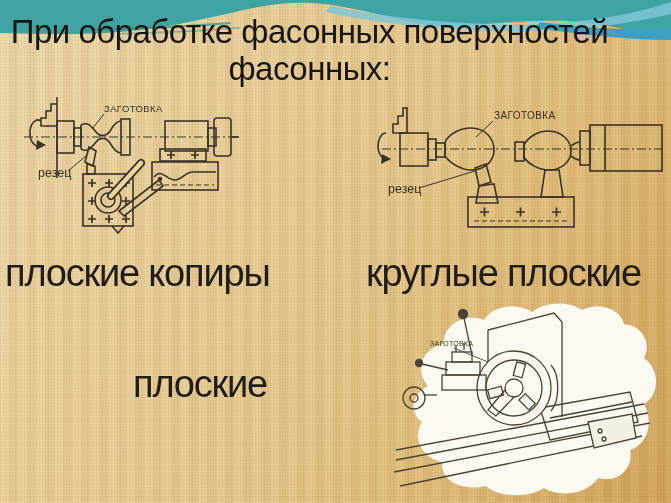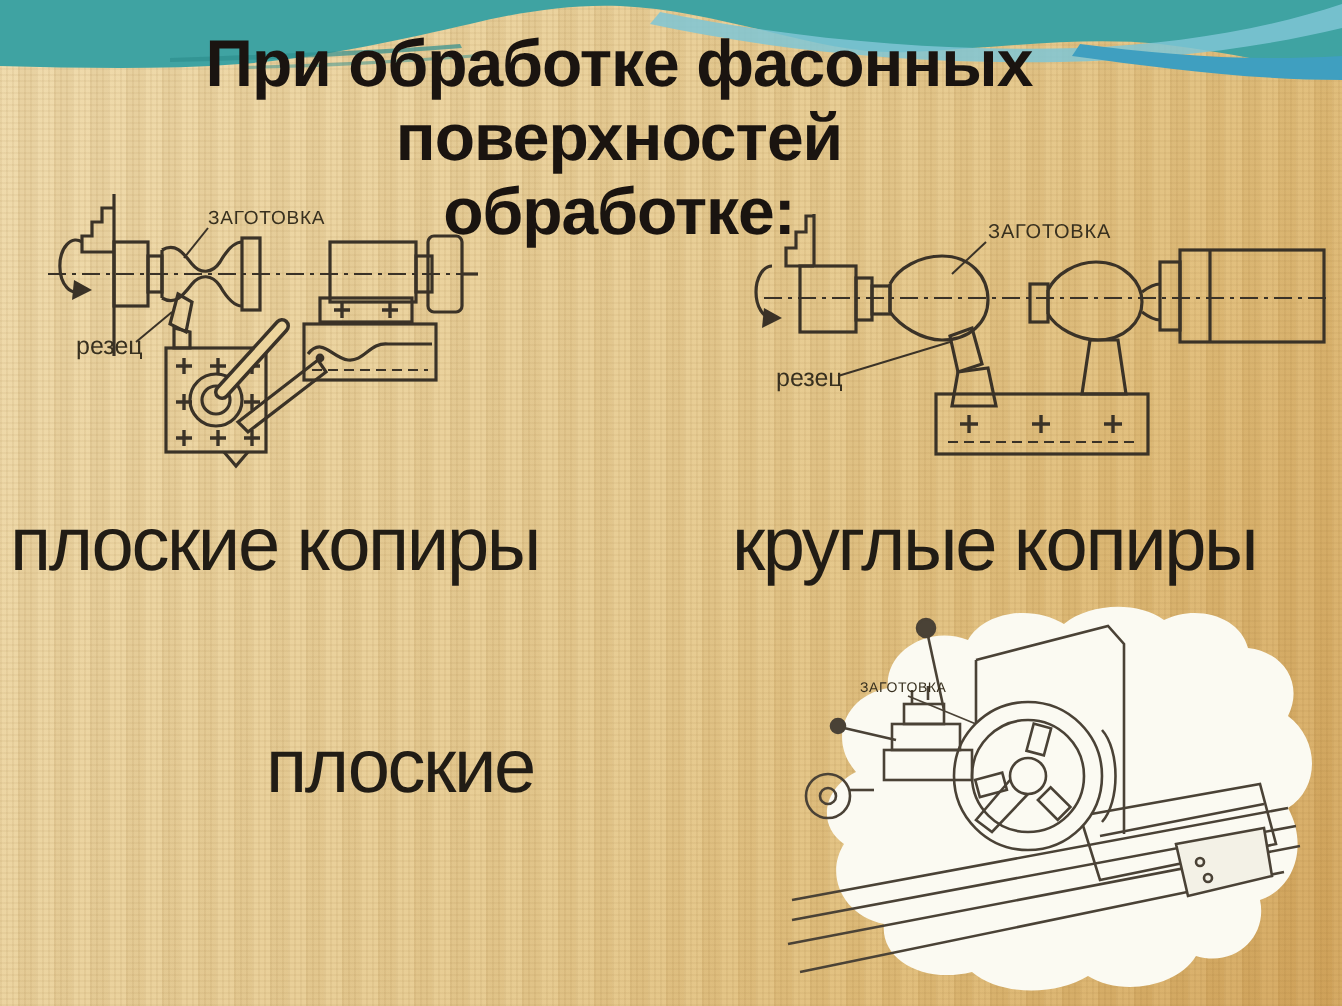--- a/index.html
+++ b/index.html
@@ -8,21 +8,21 @@
     background:
       repeating-linear-gradient(90deg, rgba(133,92,33,0.07) 0 1px, transparent 1px 3px),
       repeating-linear-gradient(0deg, rgba(133,92,33,0.06) 0 1px, transparent 1px 3px),
       repeating-linear-gradient(90deg, rgba(255,248,225,0.05) 0 9px, rgba(120,80,25,0.05) 9px 18px),
       linear-gradient(115deg, #efdaab 0%, #ead19b 30%, #e6c98d 55%, #e0bc78 75%, #d3a55c 100%);
     font-family:"Liberation Sans", sans-serif;
   }
   .header-wave { position:absolute; top:0; left:0; display:block; }
   .title {
     position:absolute; top:14px; left:0; width:619px; text-align:center;
-    font-size:33px; font-weight:bold; color:#1a1410; line-height:1.12; letter-spacing:-0.5px;
+    font-size:33px; font-weight:normal; color:#1a1410; line-height:1.12; letter-spacing:-0.5px;
   }
   .method-label { position:absolute; font-size:38px; color:#211c15; letter-spacing:-1.2px; white-space:nowrap;text-align:center; }
   #label-flat  { left:5px;  top:252px; }
   #label-round { left:366px; top:252px; }
   .ruler-label {
     position:absolute; left:30px; top:363px; width:340px; text-align:center;
     font-size:38px; color:#211c15; letter-spacing:-1.2px; line-height:1.14;
   }
   .diagram { position:absolute; }
   #diagram-flat  { left:8px;   top:92px;  }
@@ -38,21 +38,21 @@
   <svg class="header-wave" width="671" height="64" viewBox="0 0 671 64">
     <path fill="#3fa3a2" d="M0,0 H671 V36 C640,33 615,26 580,22 C540,18 500,24 455,26 C430,27 410,22 385,16 C360,10 335,4 310,3 C285,2 260,6 235,12 C200,20 160,29 120,32 C80,35 40,34 0,33 Z"></path>
     <path fill="#7fc6d5" opacity="0.85" d="M330,6 C400,20 470,26 540,24 C590,22 635,14 671,2 L671,14 C630,24 580,30 530,31 C460,32 390,26 325,12 Z"></path>
     <path fill="#3f9fc0" d="M540,22 C580,27 620,31 671,28 L671,40 C625,40 580,34 536,28 Z"></path>
     <path fill="#2f8f8f" opacity="0.7" d="M85,29 C130,27 180,26 230,22 L231,24 C181,28 131,30 85,31 Z"></path>
     <path fill="#2f8f8f" opacity="0.5" d="M120,33 C160,32 200,30 240,27 L240,28.5 C200,31.5 160,34 120,34.5 Z"></path>
   </svg>
 
   <div class="title">
     <div>При обработке фасонных поверхностей</div>
-    <div>обработке:</div>
+    <div>фасонных:</div>
   </div>
 
   <svg id="diagram-flat" class="diagram" width="232" height="152" viewBox="0 0 232 152">
     <g stroke="#3a3227" fill="none" stroke-width="1.6">
       <line x1="16" y1="45" x2="230" y2="45" stroke-dasharray="9 3 2 3" stroke-width="1"></line>
       <g>
         <path d="M33,29 A8,13 0 1 0 33,53"></path>
         <polygon points="29,48 38,53 28,58" fill="#3a3227" stroke="none"></polygon>
       </g>
       <g>
@@ -148,21 +148,21 @@
         <line x1="233" y1="32" x2="233" y2="78"></line>
       </g>
       <path d="M121,28 L104,44" stroke-width="1"></path>
       <path d="M47,95 L103,78" stroke-width="1"></path>
     </g>
     <text x="122" y="26" font-size="10" letter-spacing="0.4">ЗАГОТОВКА</text>
     <text x="16" y="100" font-size="12.5">резец</text>
   </svg>
 
   <div class="method-label" id="label-flat">плоские копиры</div>
-  <div class="method-label" id="label-round">круглые копиры</div>
+  <div class="method-label" id="label-round">круглые плоские</div>
 
   <div class="ruler-label">
     <div>плоские</div>
   </div>
 
   <svg id="figure-ruler" class="diagram" width="275" height="200" viewBox="0 0 275 200">
     <path fill="#fbfaf2" d="M36,86 C22,70 30,48 52,44 C50,26 72,12 92,20 C100,6 124,2 140,12 C152,2 176,0 190,10 C206,2 228,8 232,24 C250,26 260,42 252,58 C268,70 268,94 252,104 C262,122 256,144 238,150 C242,168 226,184 206,178 C196,194 168,198 152,188 C136,198 108,198 94,186 C70,192 48,180 50,162 C30,158 20,138 30,122 C16,112 20,94 36,86 Z"></path>
     <g stroke="#4a4236" fill="none" stroke-width="1.3">
       <g>
         <path d="M96,30 L162,13 L170,22 L170,117 M96,30 L96,108"></path>

